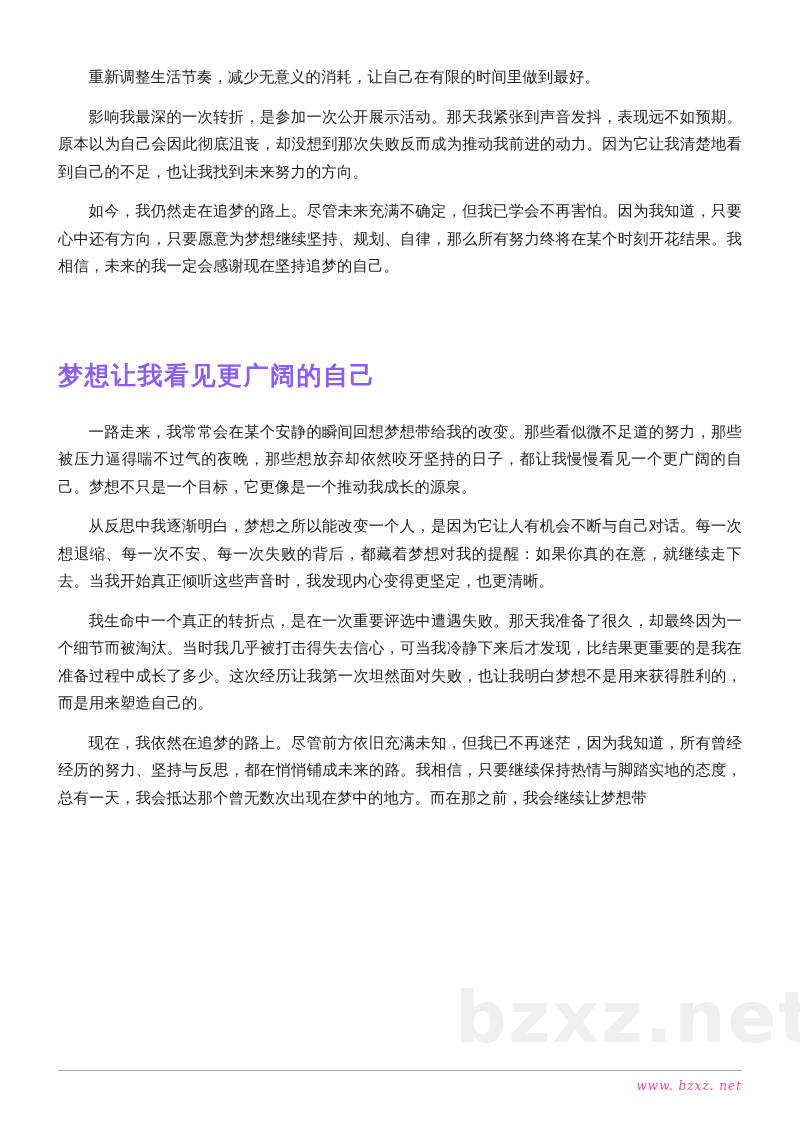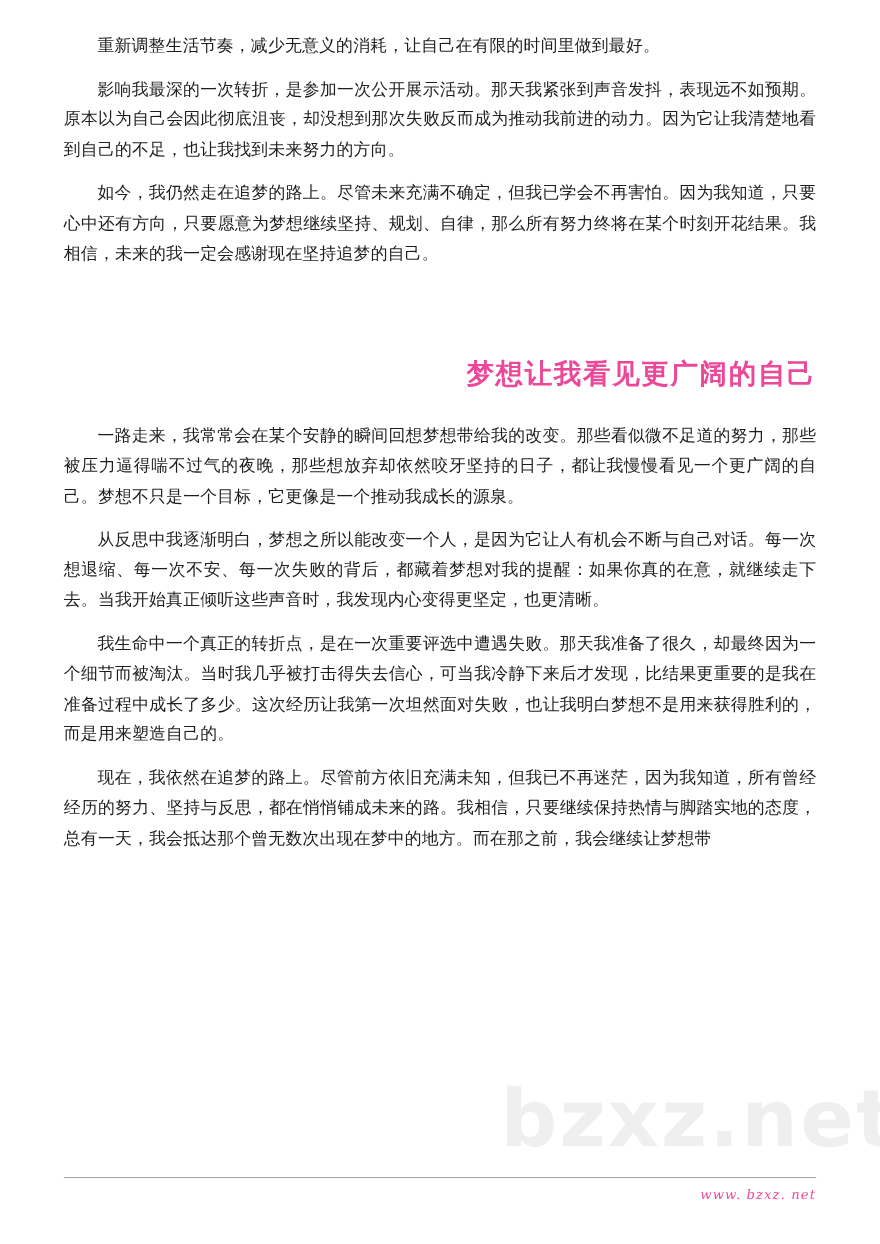--- a/index.html
+++ b/index.html
@@ -41,21 +41,21 @@
 
   .content {
     position: relative;
     z-index: 1;
     padding: 0 58px;
     box-sizing: border-box;
   }
 
   
   .top-block {
-    padding-top: 28px;
+    padding-top: 64px;
   }
 
   p.para {
     margin: 0 0 0 0;
     font-size: 15.3px;
     line-height: 27.5px;
     color: #1d1d1d;
     text-align: justify;
     text-justify: inter-ideograph;
     letter-spacing: .2px;
@@ -67,22 +67,22 @@
   p.para + p.para {
     margin-top: 12px;
   }
 
   
   .doc-title {
     margin: 0;
     padding: 0;
     font-size: 25px;
     font-weight: 700;
-    text-align: right;
-    color: #ec4899;
+    text-align: left;
+    color: #8b5cf6;
     letter-spacing: 1.5px;
     line-height: 34px;
   }
   .title-wrap {
     margin-top: 78px;
     margin-bottom: 26px;
   }
 
   
   .footer {

